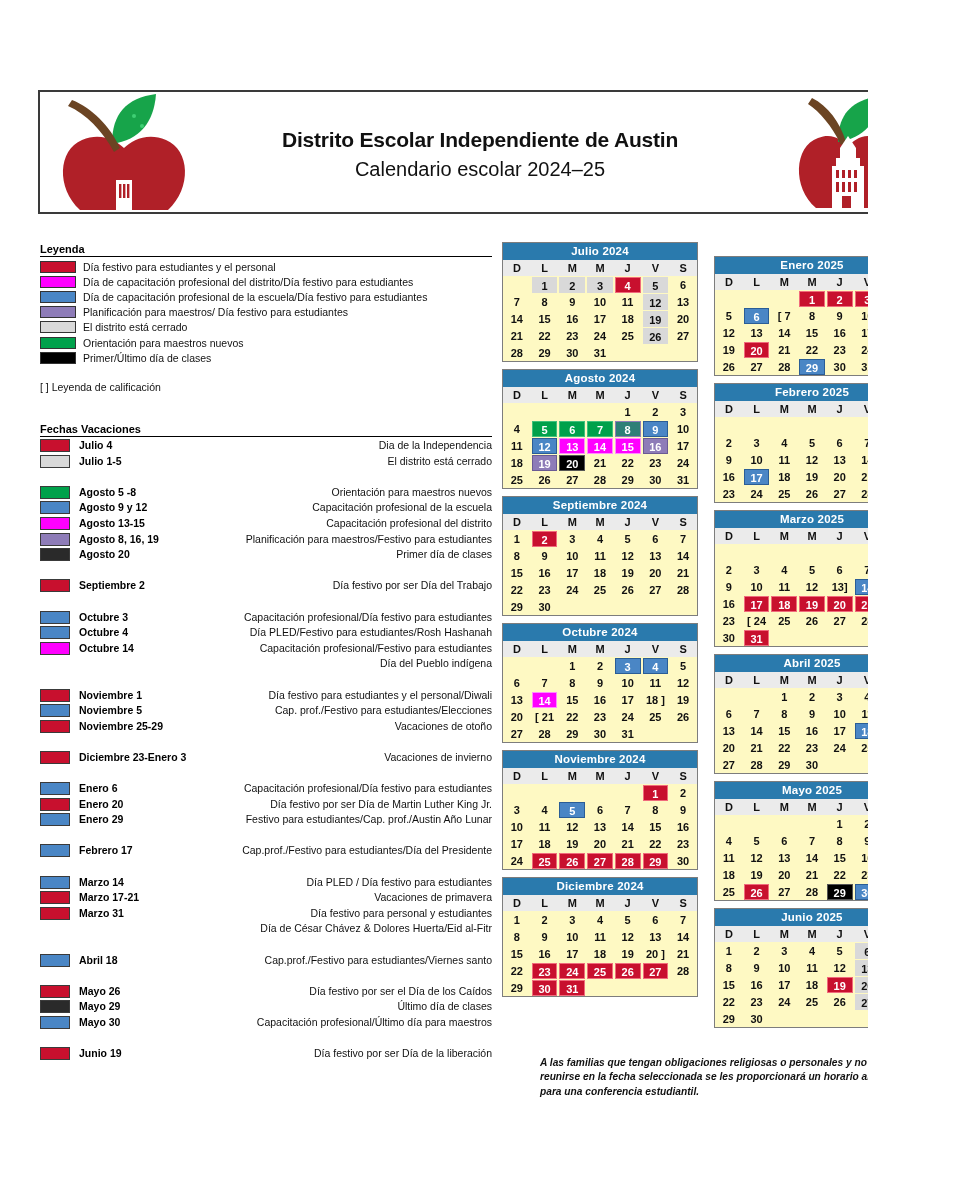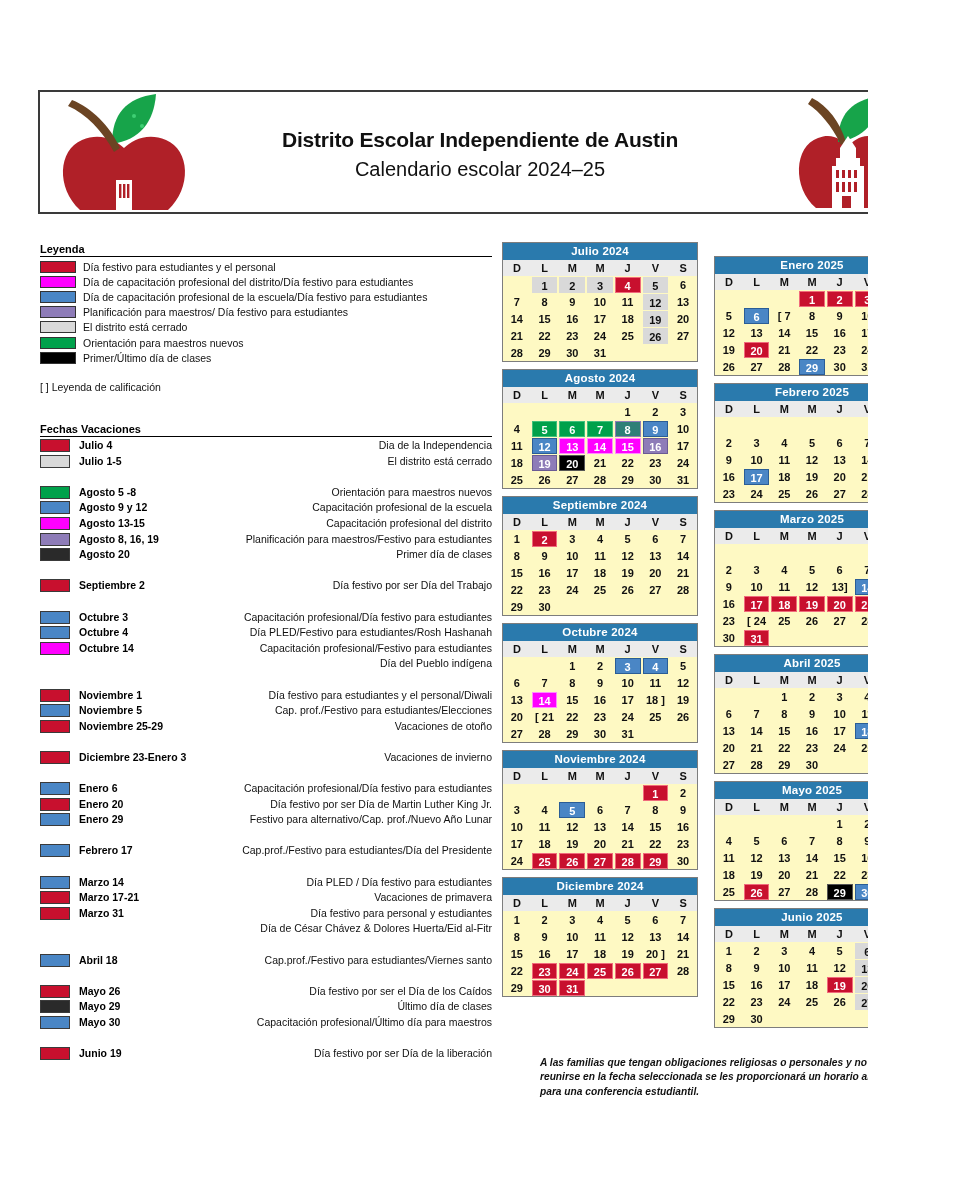--- a/index.html
+++ b/index.html
@@ -362,21 +362,21 @@
           <span class="date-desc">Capacitación profesional/Día festivo para estudiantes</span>
         </div>
         <div class="date-row">
           <span class="date-swatch filled" style="background: rgb(200, 16, 46);"></span>
           <span class="date-label">Enero 20</span>
           <span class="date-desc">Día festivo por ser Día de Martin Luther King Jr.</span>
         </div>
         <div class="date-row">
           <span class="date-swatch filled" style="background: rgb(74, 134, 197);"></span>
           <span class="date-label">Enero 29</span>
-          <span class="date-desc">Festivo para alternativo/Cap. prof./Nuevo Año Lunar</span>
+          <span class="date-desc">Festivo para estudiantes/Cap. prof./Austin Año Lunar</span>
         </div>
         <div class="spacer"></div>
         <div class="date-row">
           <span class="date-swatch filled" style="background: rgb(74, 134, 197);"></span>
           <span class="date-label">Febrero 17</span>
           <span class="date-desc">Cap.prof./Festivo para estudiantes/Día del Presidente</span>
         </div>
         <div class="spacer"></div>
         <div class="date-row">
           <span class="date-swatch filled" style="background: rgb(74, 134, 197);"></span>

